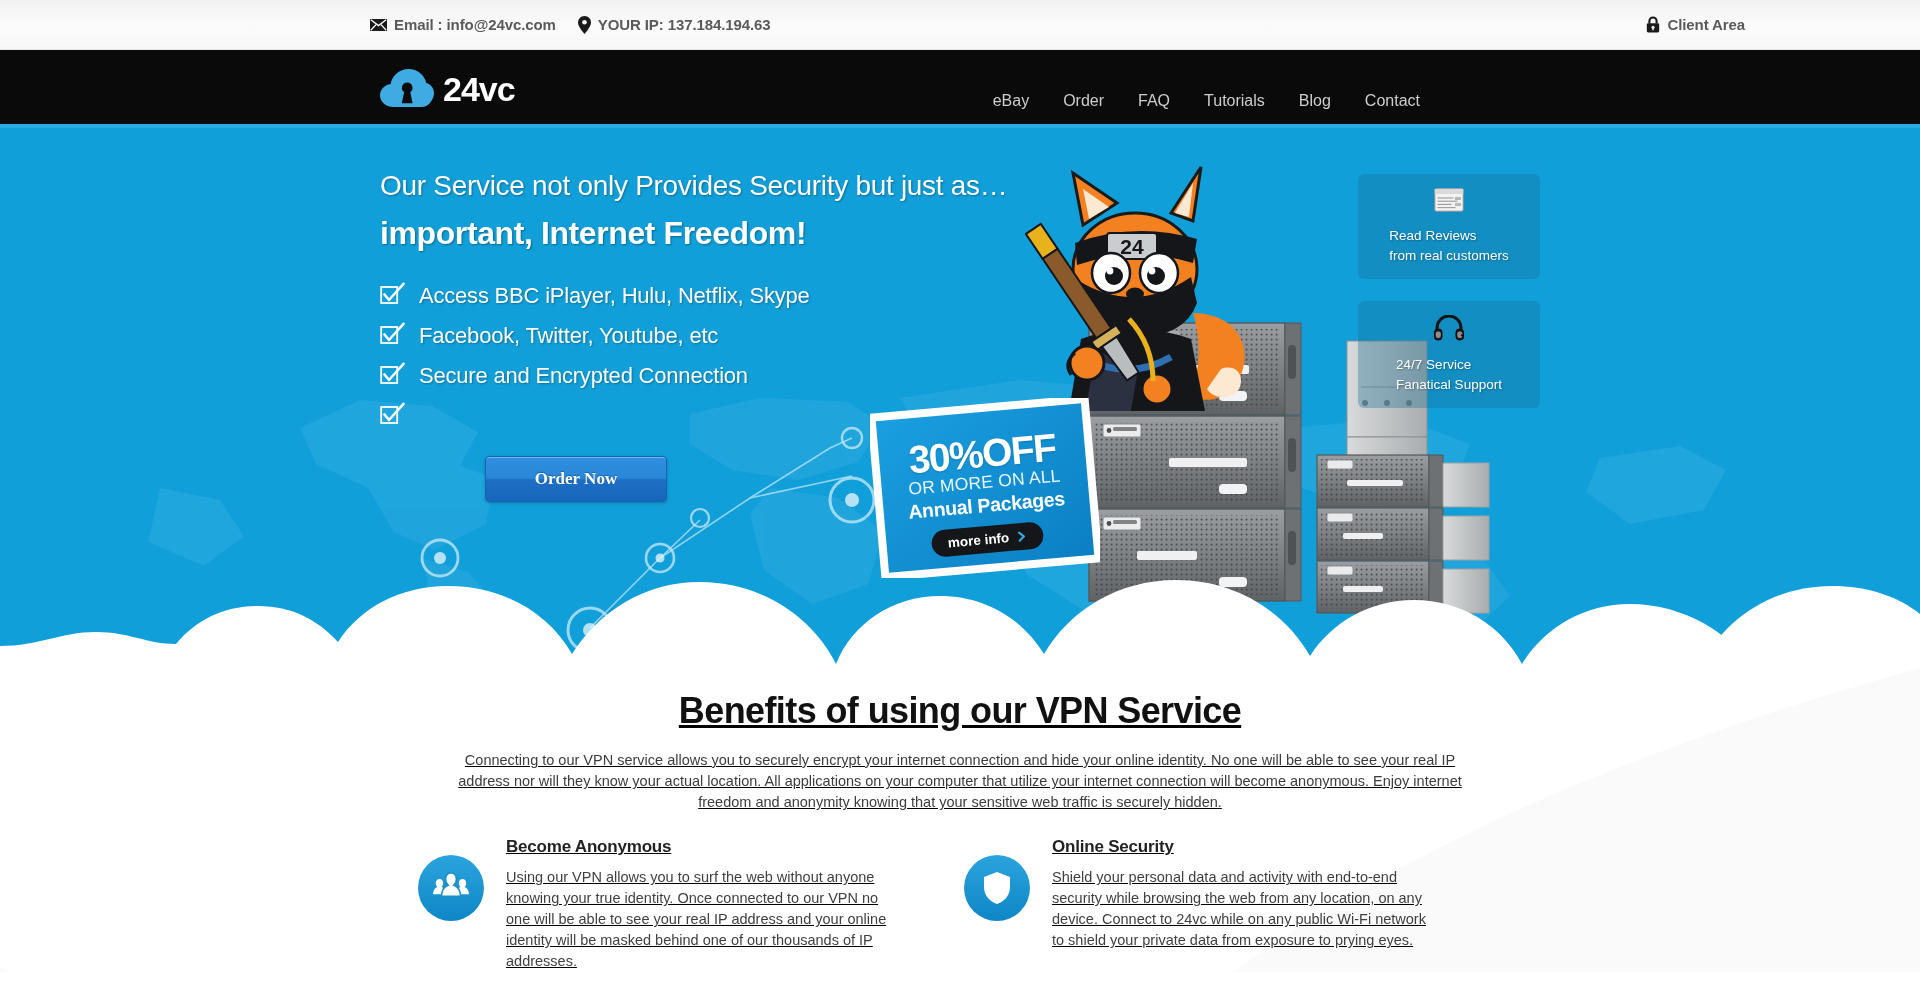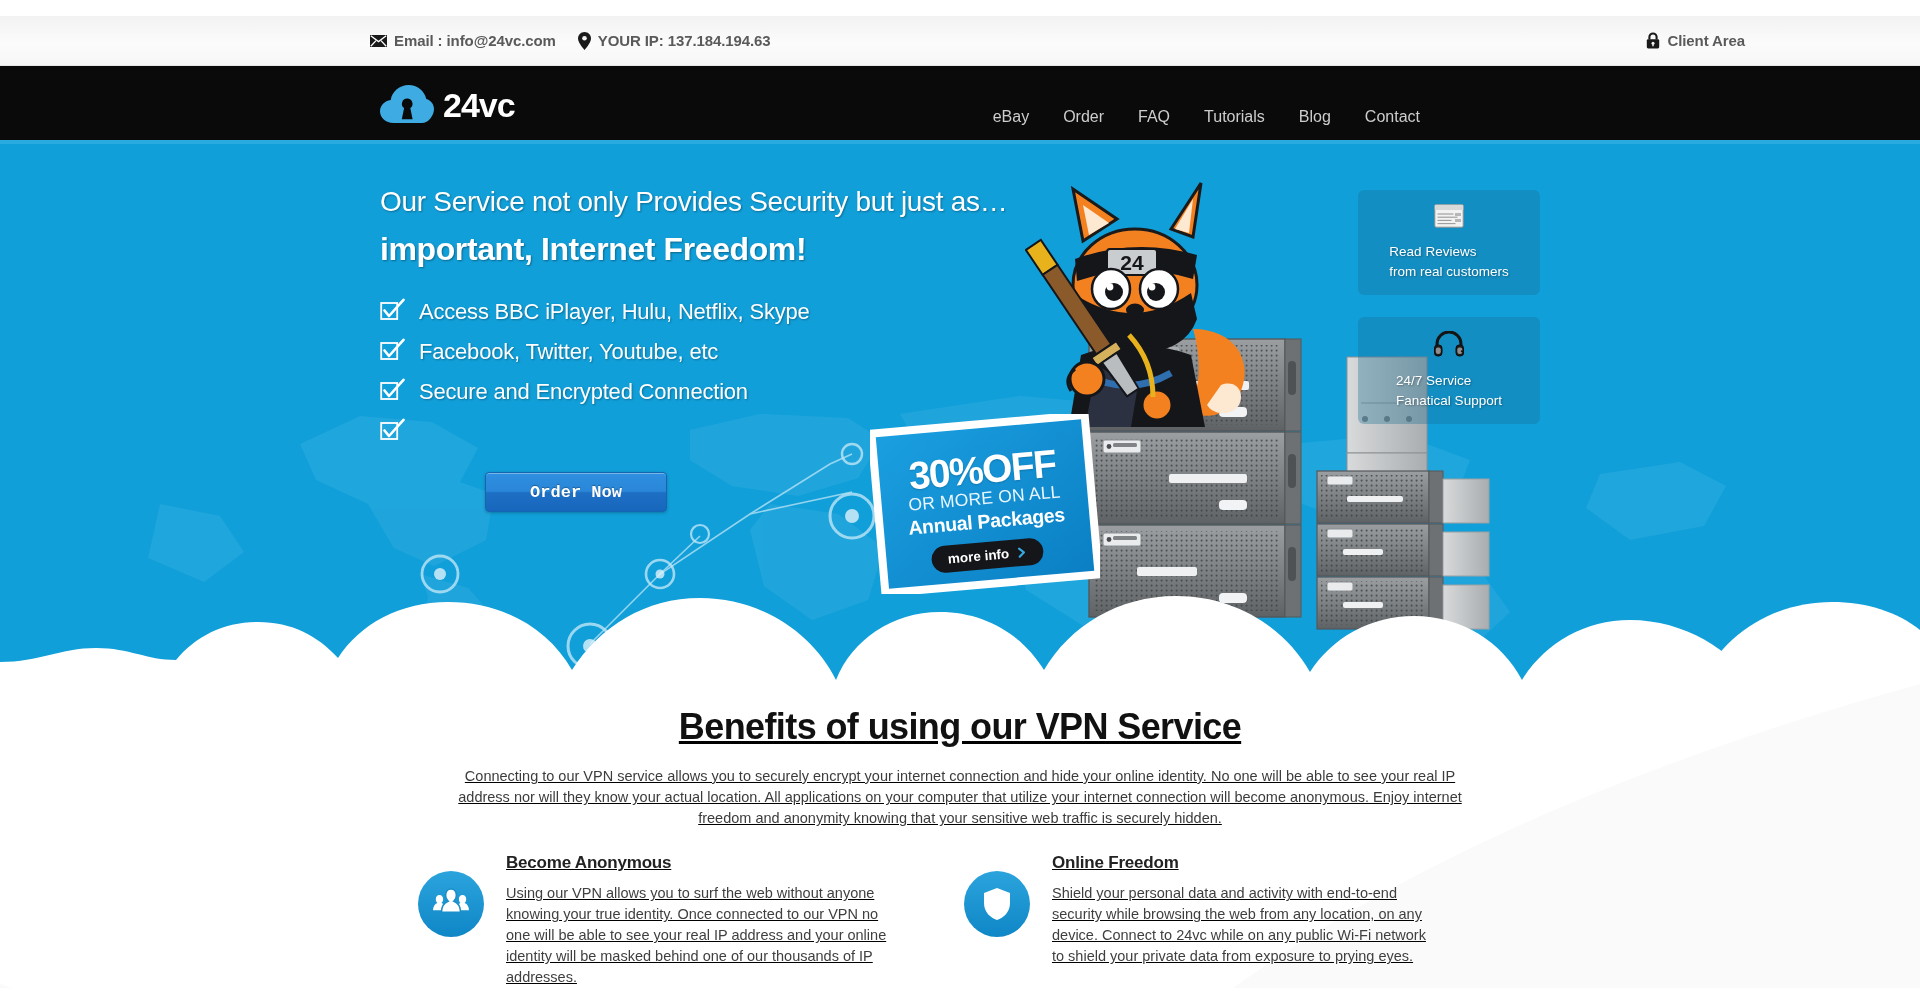--- a/index.html
+++ b/index.html
@@ -13,21 +13,21 @@
 
   
   .topbar {
     height: 50px;
     background: linear-gradient(to bottom, #f2f2f2 0%, #fbfbfb 55%, #f7f7f7 100%);
     border-bottom: 1px solid #e8e8e8;
     position: relative;
   }
   .topbar-inner {
     width: 1180px;
-    margin: 16px auto;
+    margin: 0 auto;
     height: 100%;
     display: flex;
     align-items: center;
     position: relative;
   }
   .tb-group { display: flex; align-items: center; gap: 7px; }
   .tb-group + .tb-group { margin-left: 22px; }
   .tb-text {
     font-size: 15px;
     color: #5a5a5a;
@@ -143,29 +143,29 @@
     font-size: 22px;
     text-shadow: 1px 1px 2px rgba(0,0,0,.3);
     white-space: nowrap;
     letter-spacing: -0.2px;
     text-align: center;
   }
   .order-btn {
     margin-top: 20px;
     margin-left: 105px;
     width: 182px;
-    height: 40px;
+    height: 46px;
     border: 1px solid #1565b0;
     border-radius: 4px;
     background: linear-gradient(to bottom, #2f8fe0 0%, #2a86d8 48%, #1d6fc4 52%, #1766bd 100%);
     box-shadow: inset 0 1px 0 rgba(255,255,255,.35), 0 1px 3px rgba(0,0,0,.25);
     color: #ffffff;
     font-size: 17px;
     font-weight: bold;
-    font-family: Liberation Mono, monospace;
+    font-family: Liberation Serif, serif;
     cursor: pointer;
     display: flex;
     align-items: center;
     justify-content: center;
     text-shadow: 0 -1px 1px rgba(0,0,0,.3);
     text-align: center;
   }
 
   
   .side-boxes {
@@ -660,19 +660,19 @@
         </div>
       </div>
 
       <div class="card">
         <div class="card-icon">
           <svg width="28" height="34" viewBox="0 0 28 34">
             <path d="M14 1 L27 6 V16 C27 25 20.5 31 14 33 C7.5 31 1 25 1 16 V6 Z" fill="#ffffff"></path>
           </svg>
         </div>
         <div class="card-body">
-          <div class="card-title">Online Freedom</div>
+          <div class="card-title">Online Security</div>
           <div class="card-text">Shield your personal data and activity with end-to-end security while browsing the web from any location, on any device. Connect to 24vc while on any public Wi-Fi network to shield your private data from exposure to prying eyes.</div>
         </div>
       </div>
     </div>
   </div>
 </div>
 
 </body></html>

